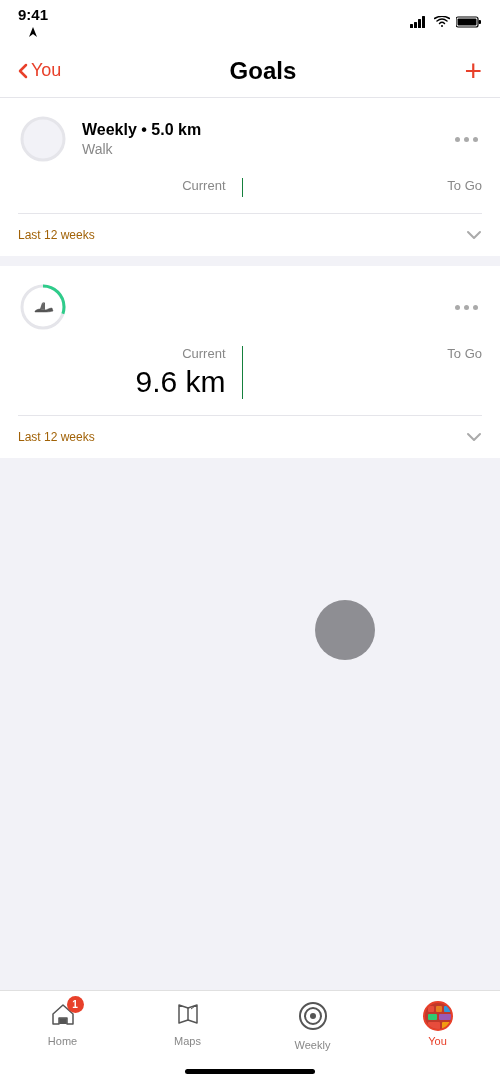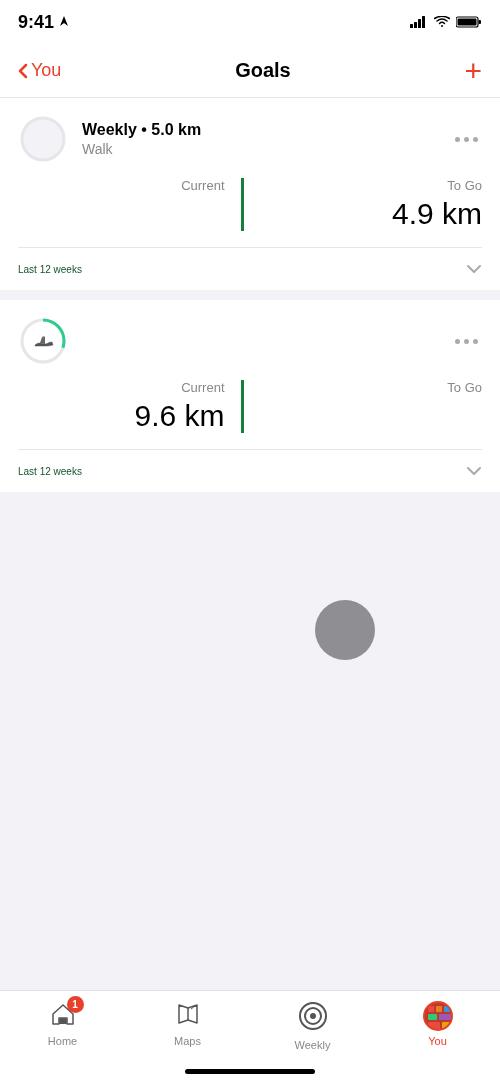--- a/index.html
+++ b/index.html
@@ -16,26 +16,27 @@
     
     .status-bar {
       background: #fff;
       height: 44px;
       display: flex;
       align-items: center;
       justify-content: space-between;
       padding: 0 18px;
     }
     .status-time {
-      font-size: 18px;
+      font-size: 15px;
       font-weight: 600;
       color: #000;
       display: flex;
       align-items: center;
       gap: 4px;
+      flex-direction: column;
     }
     .status-icons {
       display: flex;
       align-items: center;
       gap: 6px;
     }
 
     
     .nav-bar {
       background: #fff;
@@ -49,21 +50,21 @@
     .nav-back {
       display: flex;
       align-items: center;
       color: #e8402a;
       font-size: 18px;
       font-weight: 400;
       gap: 3px;
       cursor: pointer;
     }
     .nav-title {
-      font-size: 20px;
+      font-size: 24px;
       font-weight: 700;
       color: #000;
     }
     .nav-add {
       color: #e8402a;
       font-size: 28px;
       font-weight: 300;
       cursor: pointer;
       line-height: 1;
     }
@@ -131,21 +132,21 @@
       align-items: stretch;
       margin-bottom: 16px;
       gap: 0;
       text-align: right;
     }
     .stat-block {
       flex: 1;
       padding-right: 16px;
     }
     .stat-block + .stat-block {
-      border-left: 3px solid #15803d;
+      border-left: 1px solid #15803d;
       padding-left: 32px;
       padding-right: 0;
     }
     .stat-label {
       font-size: 13px;
       color: #888;
       margin-bottom: 4px;
     }
     .stat-value {
       font-size: 30px;
@@ -158,22 +159,22 @@
       margin: 0 0;
     }
     .card-footer {
       display: flex;
       align-items: center;
       justify-content: space-between;
       padding: 12px 0;
       cursor: pointer;
     }
     .footer-label {
-      font-size: 10px;
-      color: #14532d;
+      font-size: 12px;
+      color: #a16207;
     }
     .chevron-down {
       color: #aaa;
       font-size: 16px;
     }
 
     
     .gray-circle {
       width: 60px;
       height: 60px;
@@ -337,21 +338,20 @@
         <div class="dot"></div>
       </div>
     </div>
 
     <div class="stats-row">
       <div class="stat-block">
         <div class="stat-label">Current</div>
       </div>
       <div class="stat-block">
         <div class="stat-label">To Go</div>
-        <div class="stat-value">4.9 km</div>
       </div>
     </div>
 
     <div class="divider"></div>
     <div class="card-footer">
       <span class="footer-label">Last 12 weeks</span>
       <span class="chevron-down">
         <svg width="16" height="10" viewBox="0 0 16 10">
           <path d="M2 2 L8 8 L14 2" stroke="#aaa" stroke-width="2" fill="none" stroke-linecap="round" stroke-linejoin="round"></path>
         </svg>

